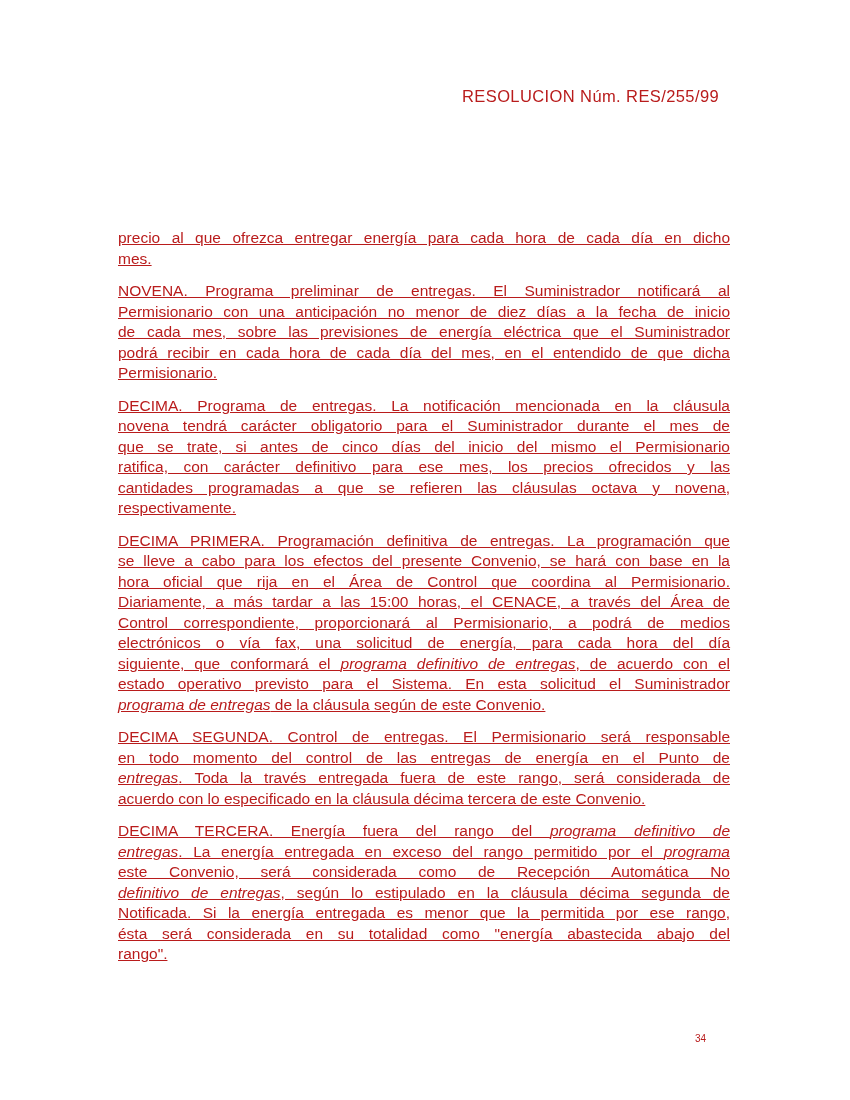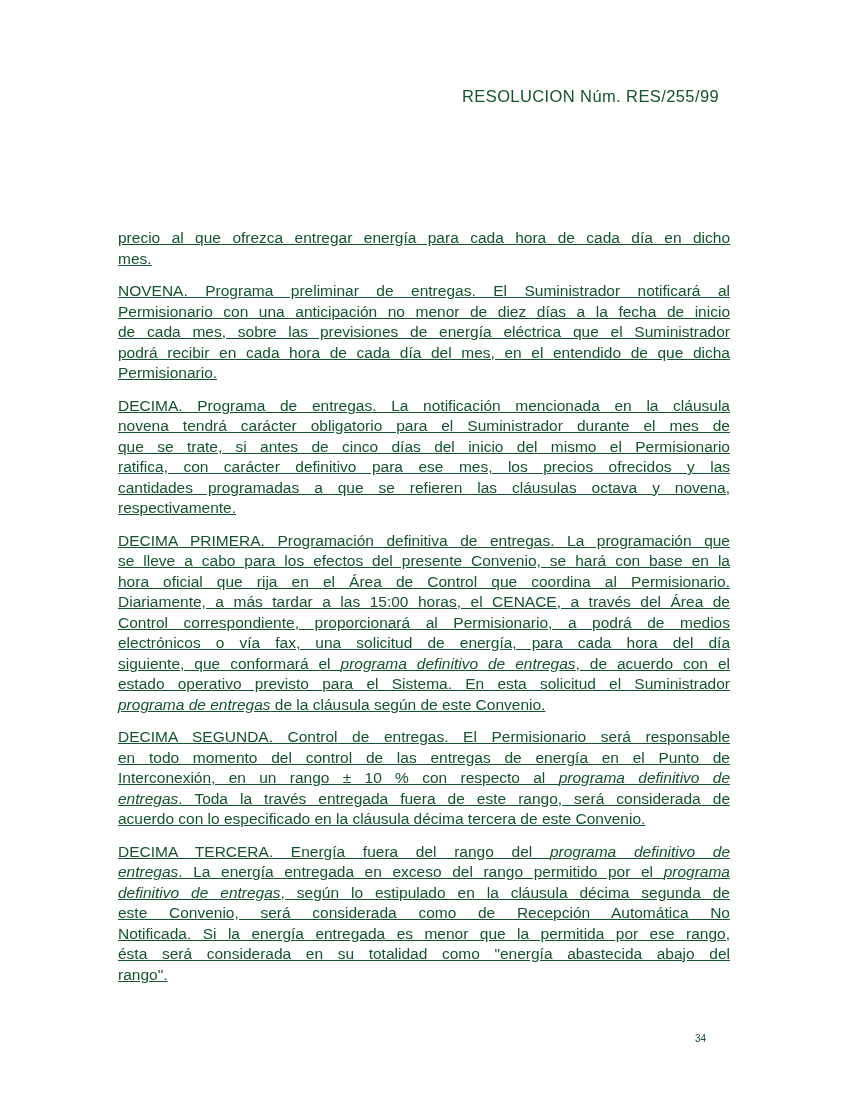--- a/index.html
+++ b/index.html
@@ -6,21 +6,21 @@
     margin: 0;
     padding: 0;
     background: #ffffff;
   }
   .page {
     position: relative;
     width: 774px;
     height: 1100px;
     background: #ffffff;
     font-family: "Liberation Sans", sans-serif;
-    color: #14532d;
+    color: #b91c1c;
     overflow: hidden;
   }
   .doc-header {
     position: absolute;
     left: 462px;
     top: 87px;
     font-size: 16.5px;
     letter-spacing: 0.4px;
     white-space: nowrap;
   }
@@ -89,29 +89,28 @@
         <div class="line"><span>Diariamente, a más tardar a las 15:00 horas, el CENACE, a través del Área de</span></div>
         <div class="line"><span>Control correspondiente, proporcionará al Permisionario, a podrá de medios</span></div>
         <div class="line"><span>electrónicos o vía fax, una solicitud de energía, para cada hora del día</span></div>
         <div class="line"><span>siguiente, que conformará el </span><em>programa definitivo de entregas</em><span>, de acuerdo con el</span></div>
         <div class="line"><span>estado operativo previsto para el Sistema. En esta solicitud el Suministrador</span></div>
         <div class="line last"><em>programa de entregas</em><span> de la cláusula según de este Convenio.</span></div>
       </div>
       <div class="paragraph">
         <div class="line"><span>DECIMA SEGUNDA. Control de entregas. El Permisionario será responsable</span></div>
         <div class="line"><span>en todo momento del control de las entregas de energía en el Punto de</span></div>
-        <div class="line"><span>Interconexión, en un rango ± 10 % con respecto al </span><em>programa definitivo de</em></div>
         <div class="line"><em>entregas</em><span>. Toda la través entregada fuera de este rango, será considerada de</span></div>
         <div class="line last"><span>acuerdo con lo especificado en la cláusula décima tercera de este Convenio.</span></div>
       </div>
       <div class="paragraph">
         <div class="line"><span>DECIMA TERCERA. Energía fuera del rango del </span><em>programa definitivo de</em></div>
         <div class="line"><em>entregas</em><span>. La energía entregada en exceso del rango permitido por el </span><em>programa</em></div>
+        <div class="line"><span>este Convenio, será considerada como de Recepción Automática No</span></div>
         <div class="line"><em>definitivo de entregas</em><span>, según lo estipulado en la cláusula décima segunda de</span></div>
-        <div class="line"><span>este Convenio, será considerada como de Recepción Automática No</span></div>
         <div class="line"><span>Notificada. Si la energía entregada es menor que la permitida por ese rango,</span></div>
         <div class="line"><span>ésta será considerada en su totalidad como "energía abastecida abajo del</span></div>
         <div class="line last"><span>rango".</span></div>
       </div>
     </div>
 
   <div class="page-number">34</div>
 </div>
 
 </body></html>

